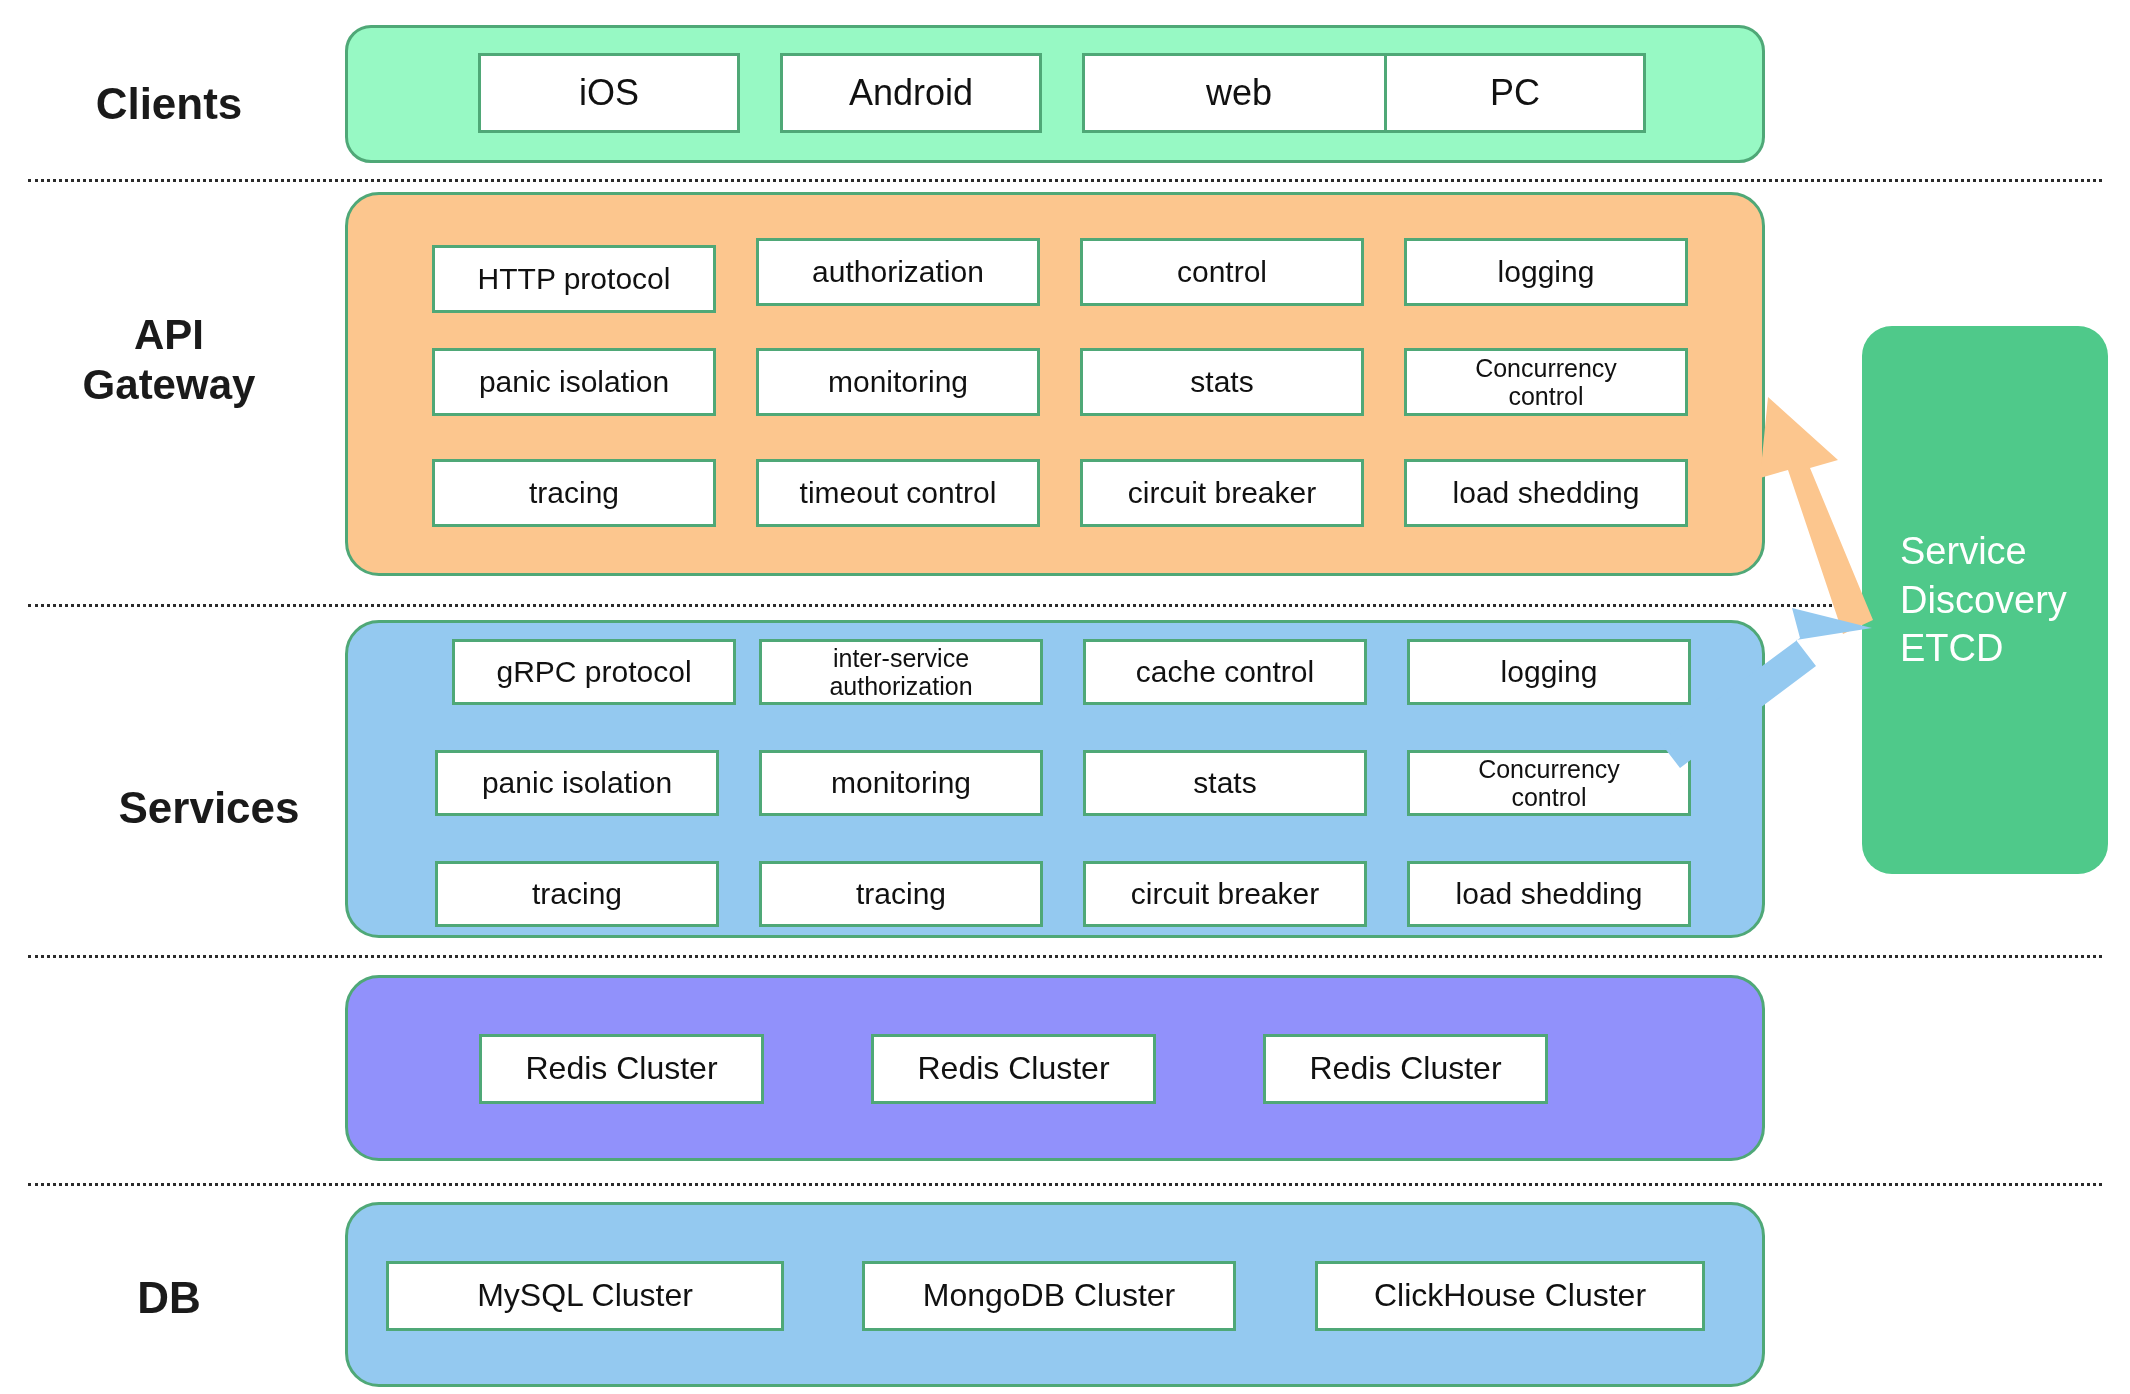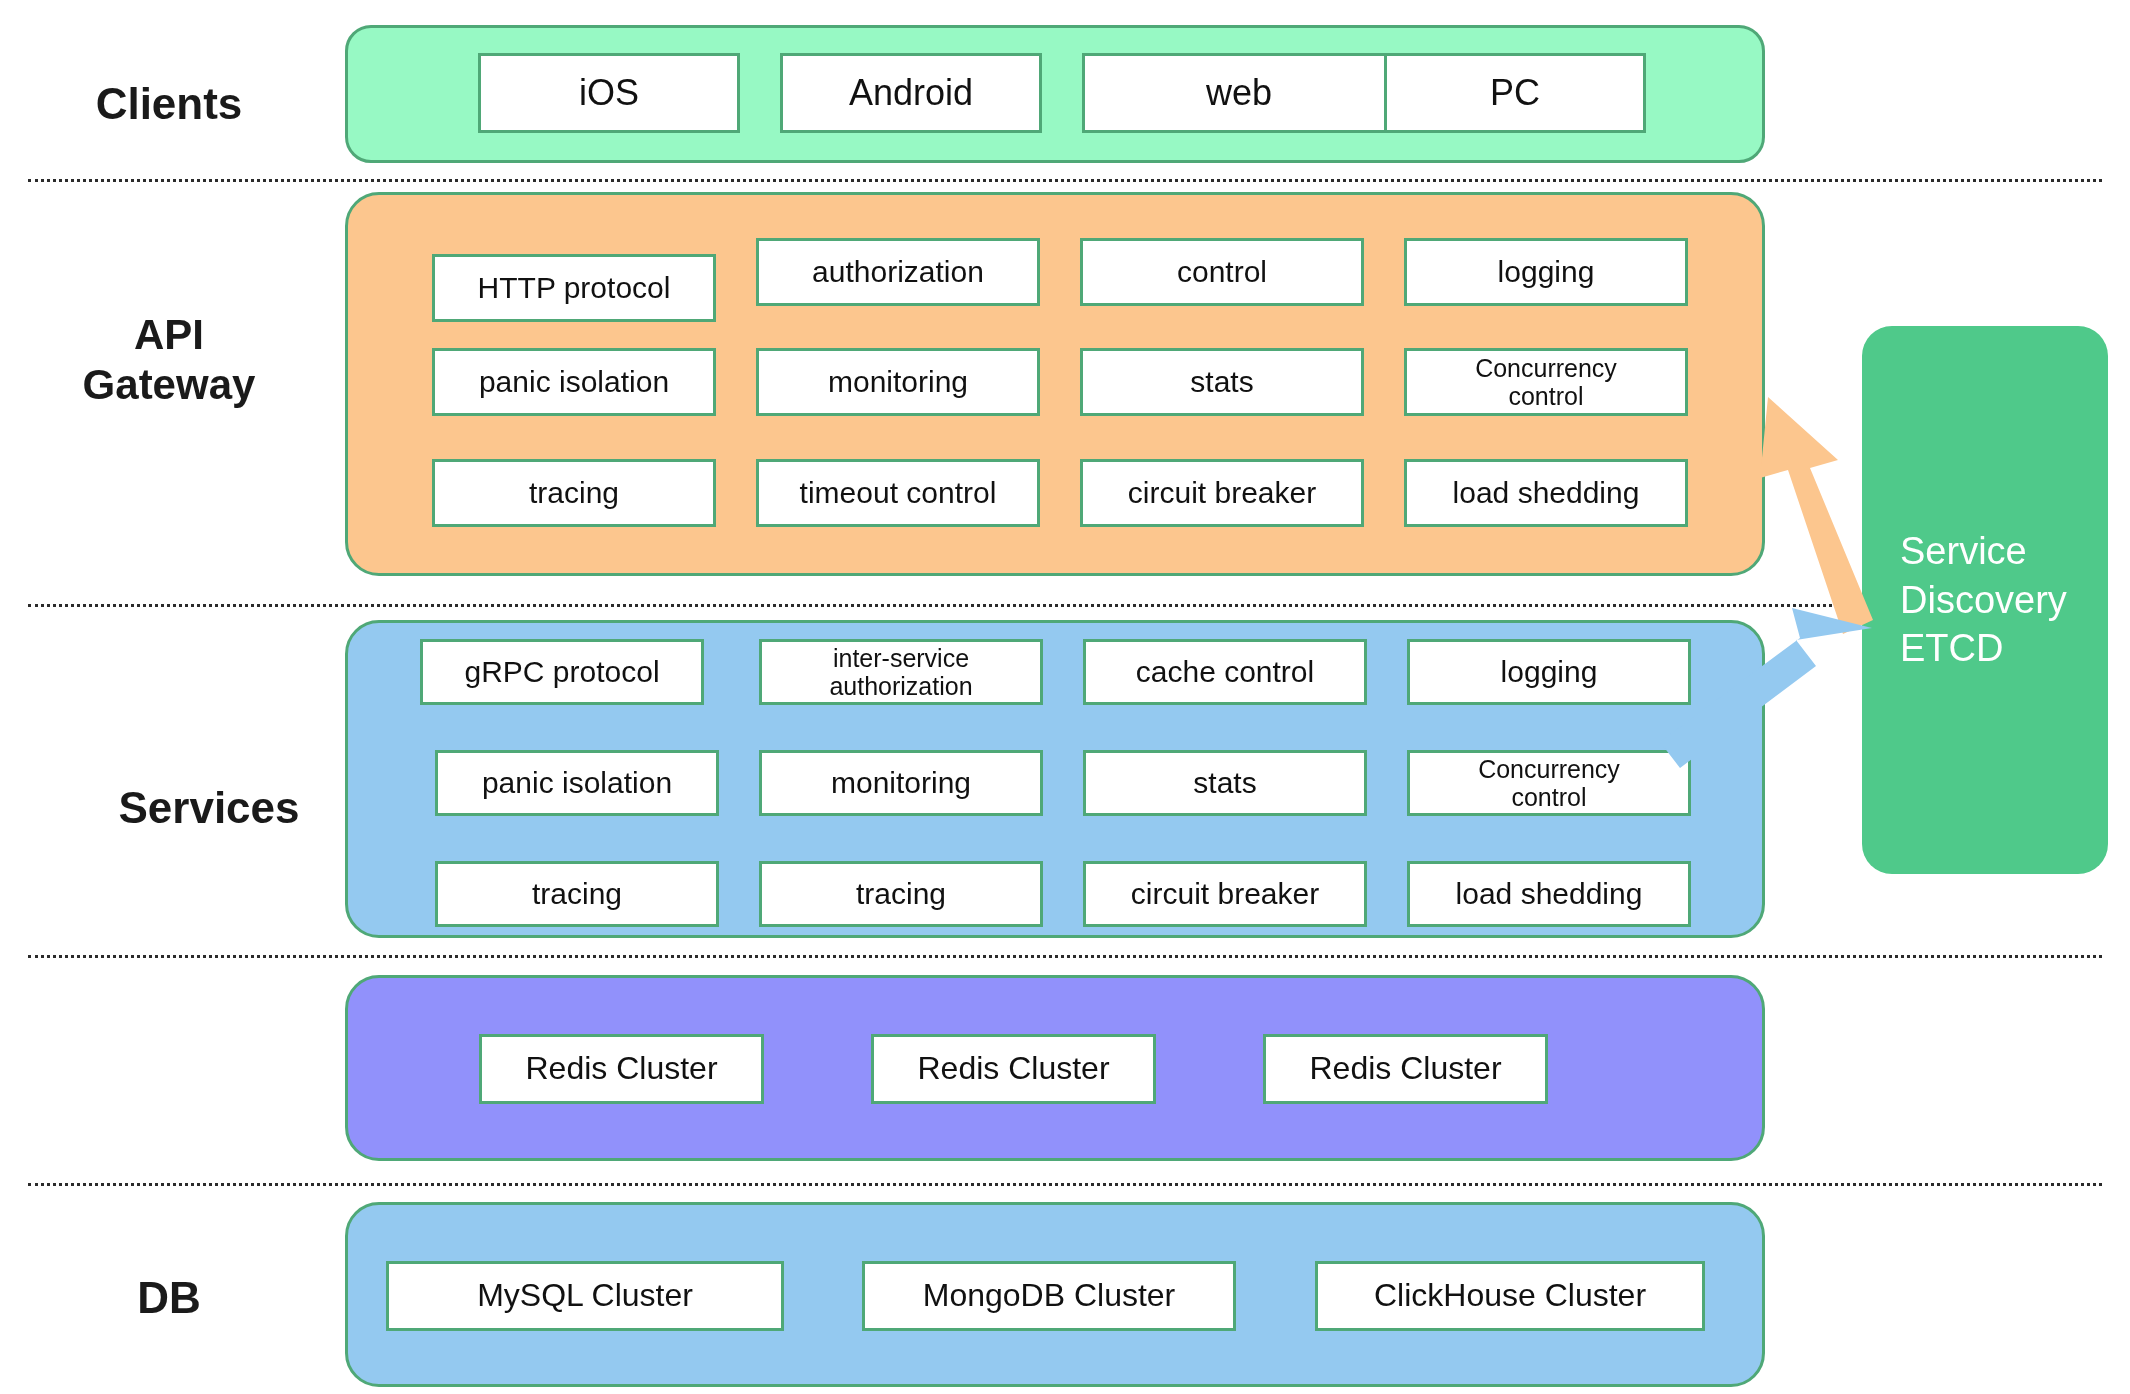--- a/index.html
+++ b/index.html
@@ -111,39 +111,39 @@
 
   <div class="band" style="left:345px;top:25px;width:1420px;height:138px;background:#97F9C4;border-radius:26px;"></div>
 
   <div class="cell" style="left:478px;top:53px;width:262px;height:80px;font-size:36px;">iOS</div>
   <div class="cell" style="left:780px;top:53px;width:262px;height:80px;font-size:36px;">Android</div>
   <div class="cell" style="left:1082px;top:53px;width:314px;height:80px;font-size:36px;">web</div>
   <div class="cell" style="left:1384px;top:53px;width:262px;height:80px;font-size:36px;">PC</div>
 
   <div class="band" style="left:345px;top:192px;width:1420px;height:384px;background:#FCC68E;"></div>
 
-  <div class="cell" style="left:432px;top:254px;width:284px;height:68px;font-size:30px;">HTTP protocol</div>
+  <div class="cell" style="left:432px;top:245px;width:284px;height:68px;font-size:30px;">HTTP protocol</div>
   <div class="cell" style="left:756px;top:238px;width:284px;height:68px;font-size:30px;">authorization</div>
   <div class="cell" style="left:1080px;top:238px;width:284px;height:68px;font-size:30px;">control</div>
   <div class="cell" style="left:1404px;top:238px;width:284px;height:68px;font-size:30px;">logging</div>
 
   <div class="cell" style="left:432px;top:348px;width:284px;height:68px;font-size:30px;">panic isolation</div>
   <div class="cell" style="left:756px;top:348px;width:284px;height:68px;font-size:30px;">monitoring</div>
   <div class="cell" style="left:1080px;top:348px;width:284px;height:68px;font-size:30px;">stats</div>
   <div class="cell" style="left:1404px;top:348px;width:284px;height:68px;font-size:25px;">Concurrency
 control</div>
 
   <div class="cell" style="left:432px;top:459px;width:284px;height:68px;font-size:30px;">tracing</div>
   <div class="cell" style="left:756px;top:459px;width:284px;height:68px;font-size:30px;">timeout control</div>
   <div class="cell" style="left:1080px;top:459px;width:284px;height:68px;font-size:30px;">circuit breaker</div>
   <div class="cell" style="left:1404px;top:459px;width:284px;height:68px;font-size:30px;">load shedding</div>
 
   <div class="band" style="left:345px;top:620px;width:1420px;height:318px;background:#94C9F0;"></div>
 
-  <div class="cell" style="left:420px;top:639px;width:284px;height:66px;font-size:30px;">gRPC protocol</div>
+  <div class="cell" style="left:452px;top:639px;width:284px;height:66px;font-size:30px;">gRPC protocol</div>
   <div class="cell" style="left:759px;top:639px;width:284px;height:66px;font-size:25px;">inter-service
 authorization</div>
   <div class="cell" style="left:1083px;top:639px;width:284px;height:66px;font-size:30px;">cache control</div>
   <div class="cell" style="left:1407px;top:639px;width:284px;height:66px;font-size:30px;">logging</div>
 
   <div class="cell" style="left:435px;top:750px;width:284px;height:66px;font-size:30px;">panic isolation</div>
   <div class="cell" style="left:759px;top:750px;width:284px;height:66px;font-size:30px;">monitoring</div>
   <div class="cell" style="left:1083px;top:750px;width:284px;height:66px;font-size:30px;">stats</div>
   <div class="cell" style="left:1407px;top:750px;width:284px;height:66px;font-size:25px;">Concurrency
 control</div>

